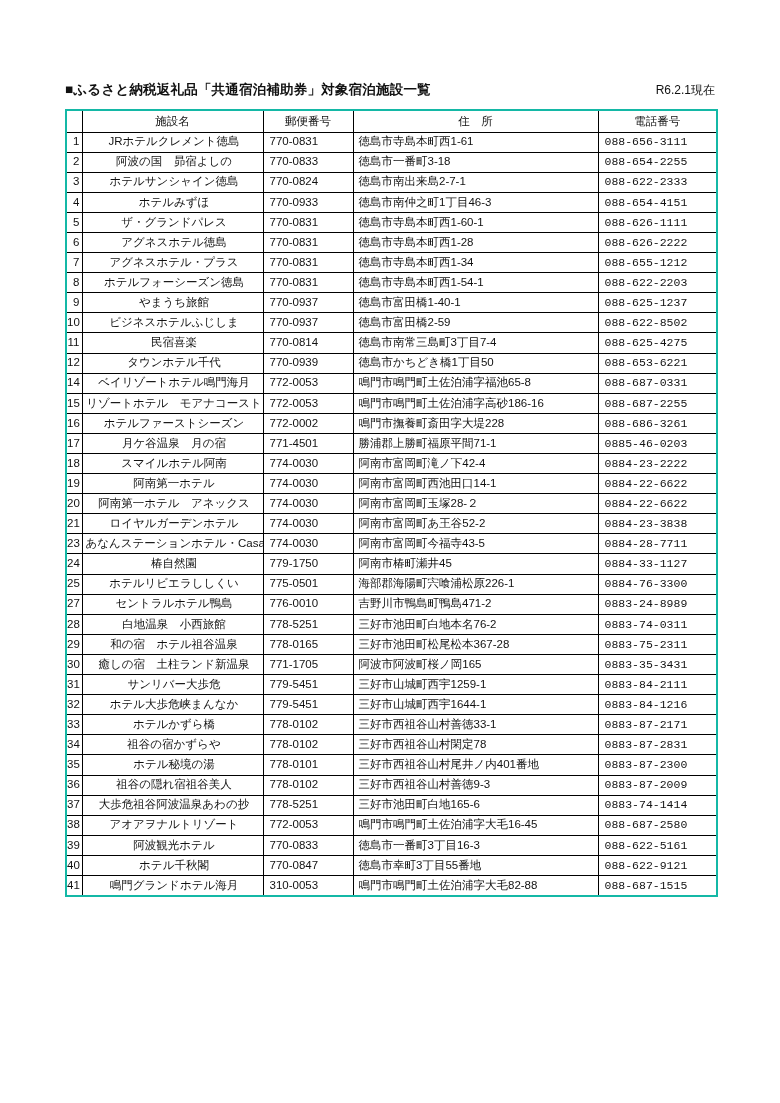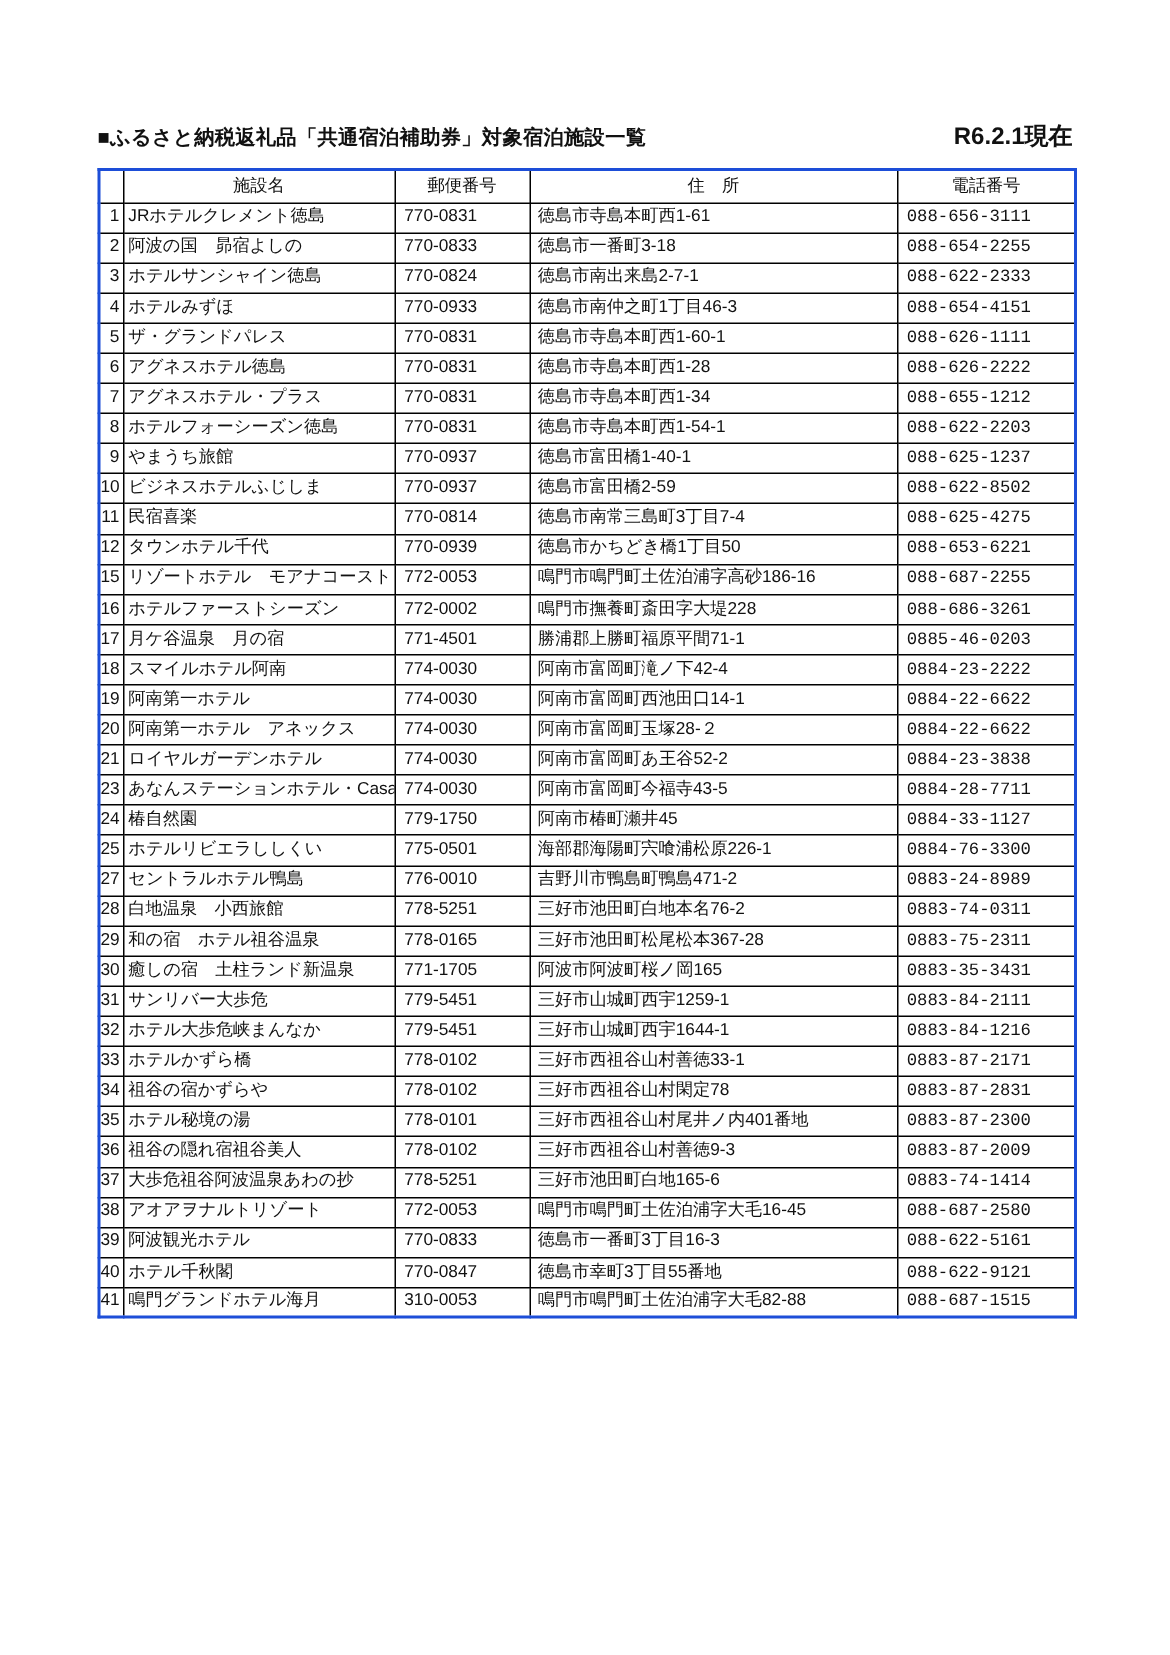--- a/index.html
+++ b/index.html
@@ -25,30 +25,30 @@
     margin-bottom: 10px;
     padding-right: 1px;
   }
   .doc-title {
     font-size: 13.5px;
     font-weight: bold;
     letter-spacing: 0.2px;
     white-space: nowrap;
   }
   .doc-date {
-    font-size: 16px;
-    font-weight: bold;
+    font-size: 12px;
+    font-weight: normal;
     white-space: nowrap;
     padding-left: 44px;
   }
   table.facility-table {
     border-collapse: collapse;
     table-layout: fixed;
     width: 651px;
-    border: 2px solid #1d4ed8;
+    border: 2px solid #14b8a6;
   }
   table.facility-table th,
   table.facility-table td {
     border: 1px solid #000000;
     font-size: 11.5px;
     font-weight: normal;
     line-height: 1;
     overflow: hidden;
     white-space: nowrap;
     vertical-align: middle;
@@ -59,21 +59,21 @@
   }
   table.facility-table td {
     height: 20.1px;
   }
   col.col-no    { width: 16px; }
   col.col-name  { width: 181px; }
   col.col-zip   { width: 90px; }
   col.col-addr  { width: 245px; }
   col.col-phone { width: 119px; }
   td.c0 { text-align: right; padding-right: 2px; }
-  td.c1 { text-align: left;  padding-left: 3px; }
+  td.c1 { text-align: center;  padding-left: 3px; }
   td.c2 { text-align: left;  padding-left: 6px; }
   td.c3 { text-align: left;  padding-left: 5px; }
   td.c4 { text-align: left;  padding-left: 6px; font-family: Liberation Mono, monospace; }
 </style>
 </head>
 <body>
 
 <div class="page">
   <div class="title-bar">
     <span class="doc-title">■ふるさと納税返礼品「共通宿泊補助券」対象宿泊施設一覧</span>
@@ -176,20 +176,27 @@
           <td class="c4">088-625-4275</td>
         </tr>
         <tr>
           <td class="c0">12</td>
           <td class="c1">タウンホテル千代</td>
           <td class="c2">770-0939</td>
           <td class="c3">徳島市かちどき橋1丁目50</td>
           <td class="c4">088-653-6221</td>
         </tr>
         <tr>
+          <td class="c0">14</td>
+          <td class="c1">ベイリゾートホテル鳴門海月</td>
+          <td class="c2">772-0053</td>
+          <td class="c3">鳴門市鳴門町土佐泊浦字福池65-8</td>
+          <td class="c4">088-687-0331</td>
+        </tr>
+        <tr>
           <td class="c0">15</td>
           <td class="c1">リゾートホテル　モアナコースト</td>
           <td class="c2">772-0053</td>
           <td class="c3">鳴門市鳴門町土佐泊浦字高砂186-16</td>
           <td class="c4">088-687-2255</td>
         </tr>
         <tr>
           <td class="c0">16</td>
           <td class="c1">ホテルファーストシーズン</td>
           <td class="c2">772-0002</td>

